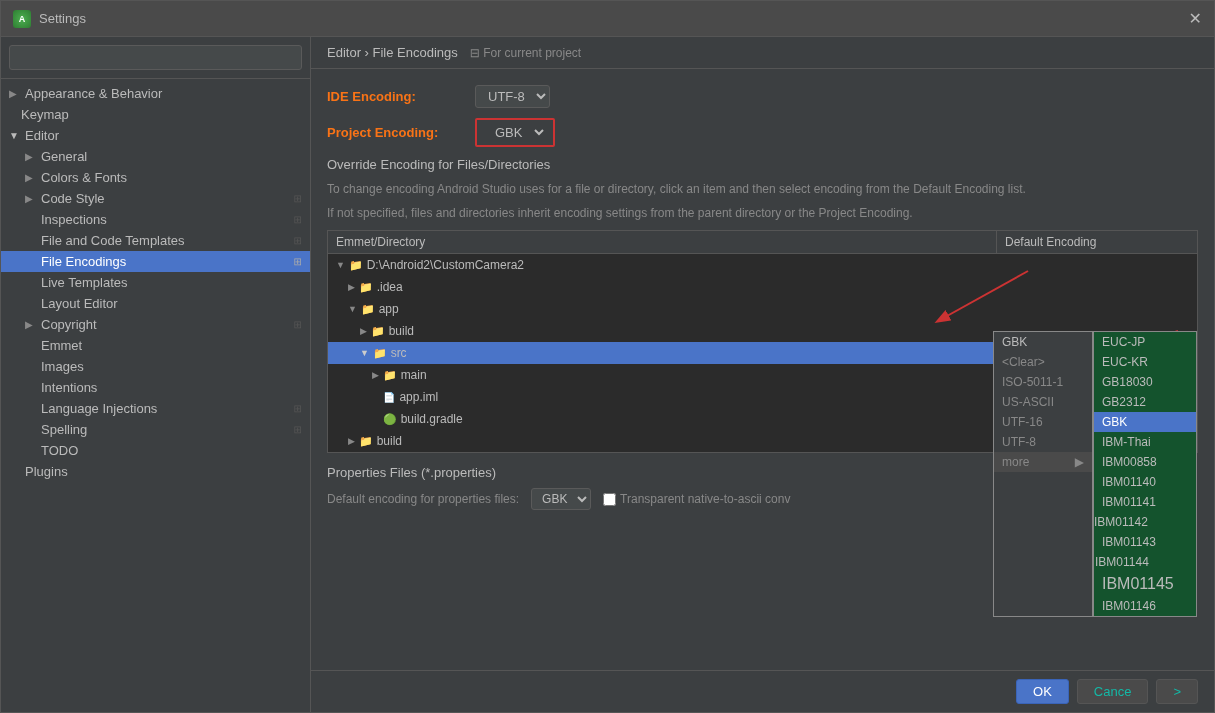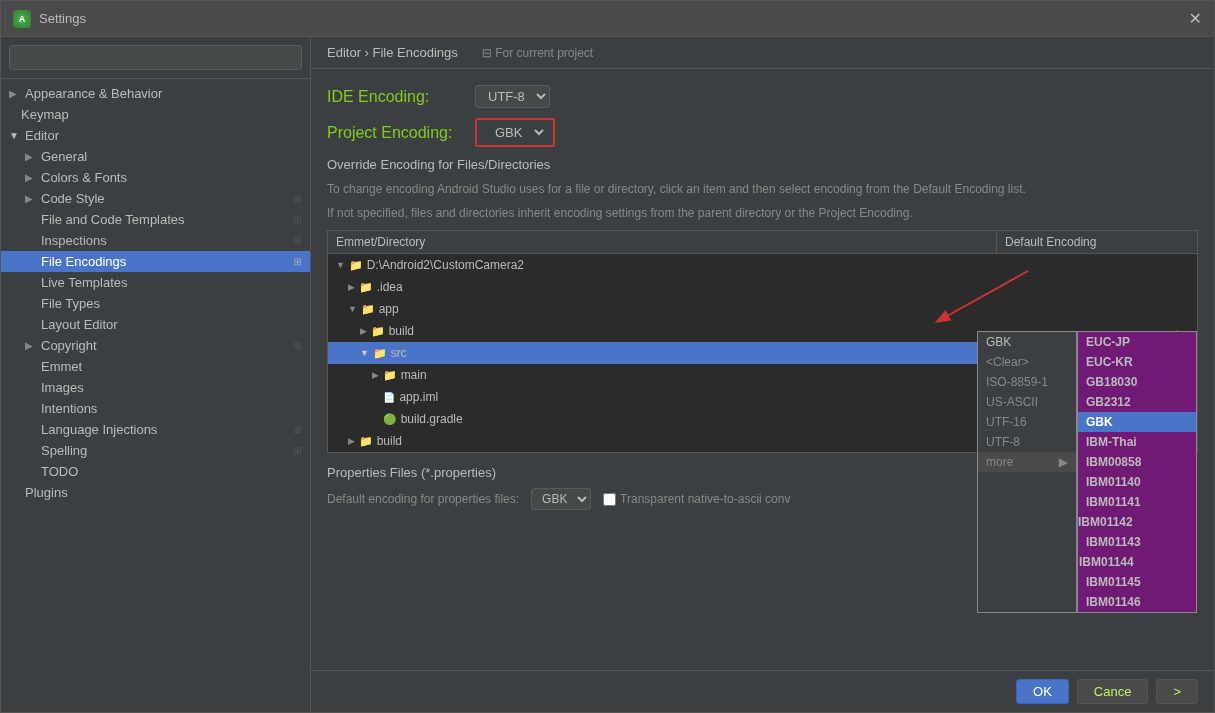--- a/index.html
+++ b/index.html
@@ -123,21 +123,21 @@
       flex-direction: column;
       overflow: hidden;
     }
     
     .breadcrumb-bar {
       padding: 8px 16px;
       border-bottom: 1px solid #555;
       background: #3c3f41;
       display: flex;
       align-items: center;
-      gap: 16px;
+      gap: 4px;
     }
     
     .breadcrumb-text {
       color: #bbbbbb;
       font-size: 13px;
     }
     
     .for-project {
       color: #888;
       font-size: 12px;
@@ -152,23 +152,24 @@
     }
     
     .encoding-row {
       display: flex;
       align-items: center;
       margin-bottom: 10px;
       gap: 8px;
     }
     
     .encoding-label {
-      color: #84cc16;
-      font-size: 16px;
+      color: #f97316;
+      font-size: 13px;
       min-width: 140px;
+      font-weight: bold;
     }
     
     .encoding-select {
       background: #45494a;
       border: 1px solid #5a5a5a;
       color: #bbbbbb;
       padding: 2px 8px;
       border-radius: 3px;
       font-size: 13px;
       cursor: pointer;
@@ -305,21 +306,21 @@
       gap: 8px;
     }
     
     .btn {
       padding: 4px 16px;
       border-radius: 3px;
       font-size: 13px;
       cursor: pointer;
       border: 1px solid #555;
       background: #4a4a4a;
-      color: #bef264;
+      color: #14b8a6;
     }
     
     .btn-primary {
       background: #4a74c8;
       border-color: #3a64b8;
       color: white;
     }
     
     .red-border-box {
       border: 2px solid #cc3333;
@@ -372,45 +373,41 @@
         </div>
 
         <div class="tree-item item-indent-1">
           <span class="expand-arrow">▶</span>
           <span>Code Style</span>
           <span style="margin-left:auto; color:#555; font-size:10px;">⊞</span>
         </div>
 
         <div class="tree-item item-indent-1">
           <span class="expand-arrow" style="visibility:hidden">▶</span>
+          <span>Inspections</span>
+          <span style="margin-left:auto; color:#555; font-size:10px;">⊞</span>
+        </div>
+
+        <div class="tree-item item-indent-1">
+          <span class="expand-arrow" style="visibility:hidden">▶</span>
           <span>File and Code Templates</span>
           <span style="margin-left:auto; color:#555; font-size:10px;">⊞</span>
         </div>
 
-        <div class="tree-item item-indent-1">
-          <span class="expand-arrow" style="visibility:hidden">▶</span>
-          <span>Inspections</span>
-          <span style="margin-left:auto; color:#555; font-size:10px;">⊞</span>
-        </div>
-
         <div class="tree-item item-indent-1 selected">
           <span class="expand-arrow" style="visibility:hidden">▶</span>
           <span>File Encodings</span>
           <span style="margin-left:auto; color:#aaa; font-size:10px;">⊞</span>
         </div>
 
         <div class="tree-item item-indent-1">
           <span class="expand-arrow" style="visibility:hidden">▶</span>
           <span>Live Templates</span>
         </div>
 
-        <div class="tree-item item-indent-1">
-          <span class="expand-arrow" style="visibility:hidden">▶</span>
-          <span>File Types</span>
-        </div>
 
         <div class="tree-item item-indent-1">
           <span class="expand-arrow" style="visibility:hidden">▶</span>
           <span>Layout Editor</span>
         </div>
 
         <div class="tree-item item-indent-1">
           <span class="expand-arrow">▶</span>
           <span>Copyright</span>
           <span style="margin-left:auto; color:#555; font-size:10px;">⊞</span>
@@ -577,44 +574,44 @@
               </div>
               <div class="file-enc-cell"></div>
             </div>
           </div>
 
           <div style="position:absolute; right:0; top:100px; display:flex; z-index:50;">
 
             <div style="background:#3c3f41; border:1px solid #888; width:100px; position:relative;">
               <div style="padding:3px 8px; color:#bbbbbb; font-size:12px; background:#3c3f41;">GBK</div>
               <div style="padding:3px 8px; color:#888; font-size:12px; cursor:pointer;">&lt;Clear&gt;</div>
-              <div style="padding:3px 8px; color:#888; font-size:12px; cursor:pointer;">ISO-8859-1</div>
+              <div style="padding:3px 8px; color:#888; font-size:12px; cursor:pointer;">ISO-5011-1</div>
               <div style="padding:3px 8px; color:#888; font-size:12px; cursor:pointer;">US-ASCII</div>
               <div style="padding:3px 8px; color:#888; font-size:12px; cursor:pointer;">UTF-16</div>
               <div style="padding:3px 8px; color:#888; font-size:12px; cursor:pointer;">UTF-8</div>
               <div style="padding:3px 8px; color:#888; font-size:12px; cursor:pointer; background:#4a4a4a; display:flex; justify-content:space-between;">
                 <span>more</span>
                 <span>▶</span>
               </div>
             </div>
 
-            <div style="background:#701a75; border:1px solid #888; width:120px; position:relative;font-weight:bold;">
+            <div style="background:#14532d; border:1px solid #888; width:104px; position:relative;">
               <div style="padding:3px 8px; color:#bbbbbb; font-size:12px; cursor:pointer;">EUC-JP</div>
               <div style="padding:3px 8px; color:#bbbbbb; font-size:12px; cursor:pointer;">EUC-KR</div>
               <div style="padding:3px 8px; color:#bbbbbb; font-size:12px; cursor:pointer;">GB18030</div>
               <div style="padding:3px 8px; color:#bbbbbb; font-size:12px; cursor:pointer;">GB2312</div>
               <div style="padding:3px 8px; color:white; font-size:12px; cursor:pointer; background:#4a74c8;">GBK</div>
               <div style="padding:3px 8px; color:#bbbbbb; font-size:12px; cursor:pointer;">IBM-Thai</div>
               <div style="padding:3px 8px; color:#bbbbbb; font-size:12px; cursor:pointer;">IBM00858</div>
               <div style="padding:3px 8px; color:#bbbbbb; font-size:12px; cursor:pointer;">IBM01140</div>
               <div style="padding:3px 8px; color:#bbbbbb; font-size:12px; cursor:pointer;">IBM01141</div>
               <div style="padding:3px 0; color:#bbbbbb; font-size:12px; cursor:pointer;">IBM01142</div>
               <div style="padding:3px 8px; color:#bbbbbb; font-size:12px; cursor:pointer;">IBM01143</div>
               <div style="padding:3px 1px; color:#bbbbbb; font-size:12px; cursor:pointer;">IBM01144</div>
-              <div style="padding:3px 8px; color:#bbbbbb; font-size:12px; cursor:pointer;">IBM01145</div>
+              <div style="padding:3px 8px; color:#bbbbbb; font-size:16px; cursor:pointer;">IBM01145</div>
               <div style="padding:3px 8px; color:#bbbbbb; font-size:12px; cursor:pointer;">IBM01146</div>
             </div>
           </div>
 
           <svg style="position:absolute; top:0; left:0; width:100%; height:100%; pointer-events:none;">
 
             <line x1="700" y1="40" x2="610" y2="90" stroke="#cc3333" stroke-width="2" marker-end="url(#arr)"></line>
 
             <line x1="760" y1="130" x2="850" y2="100" stroke="#cc3333" stroke-width="2"></line>
             <defs>

